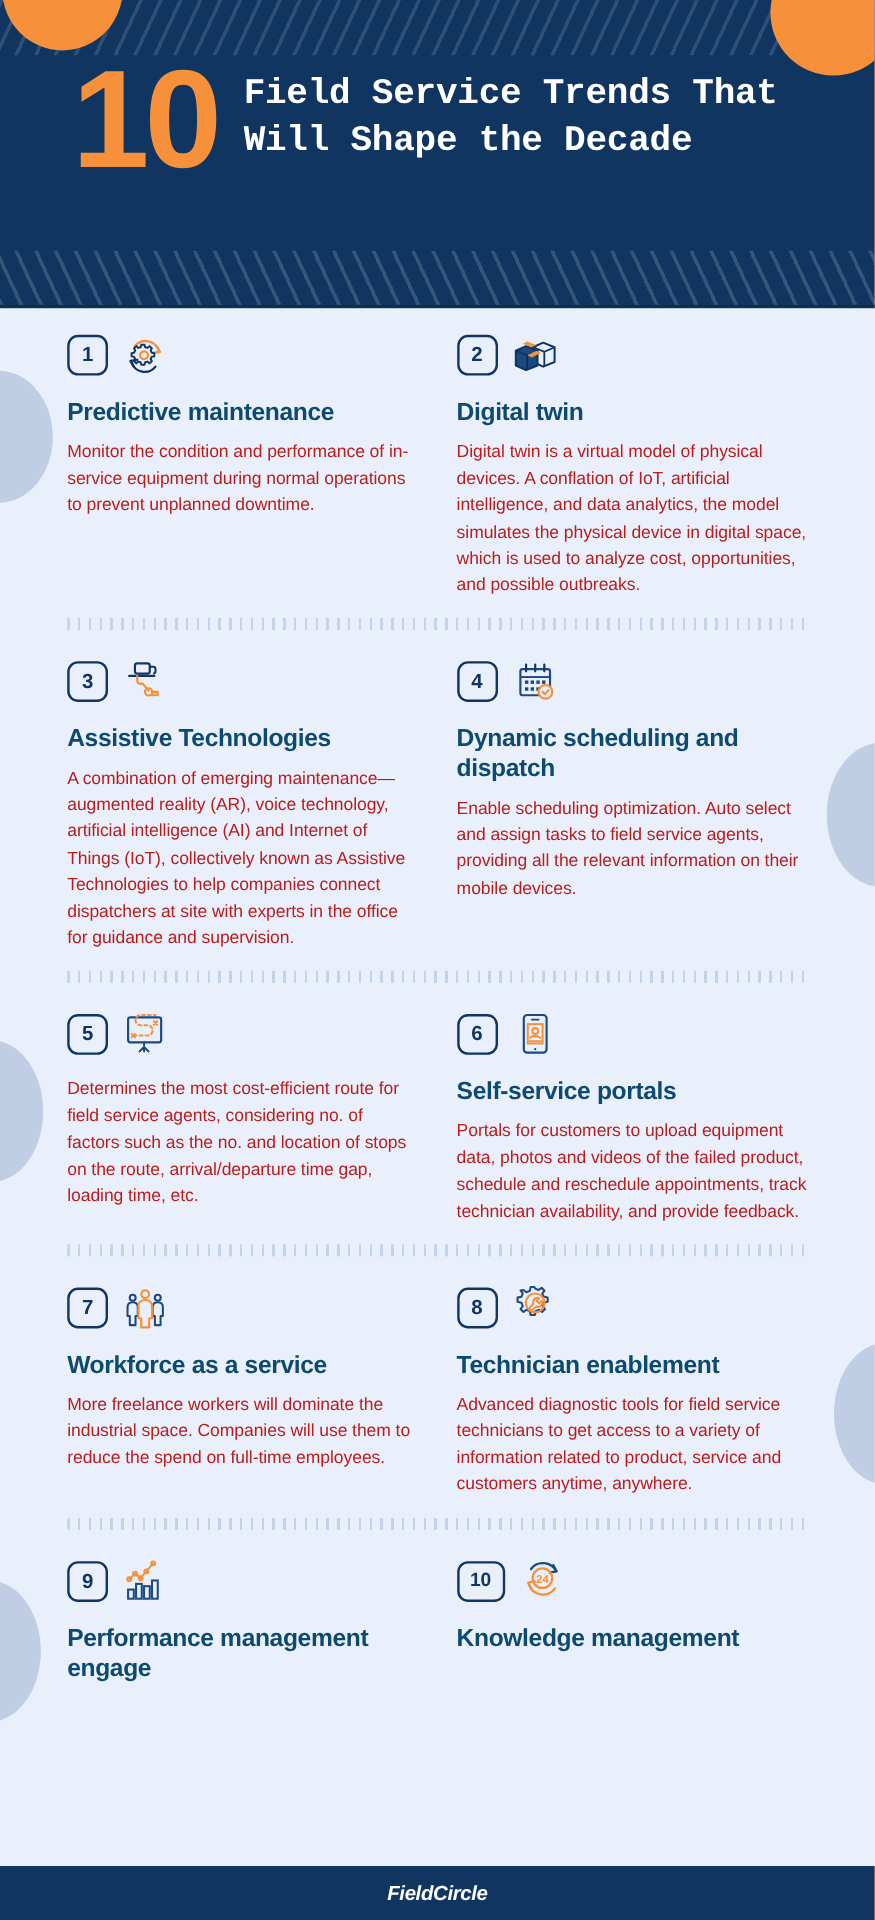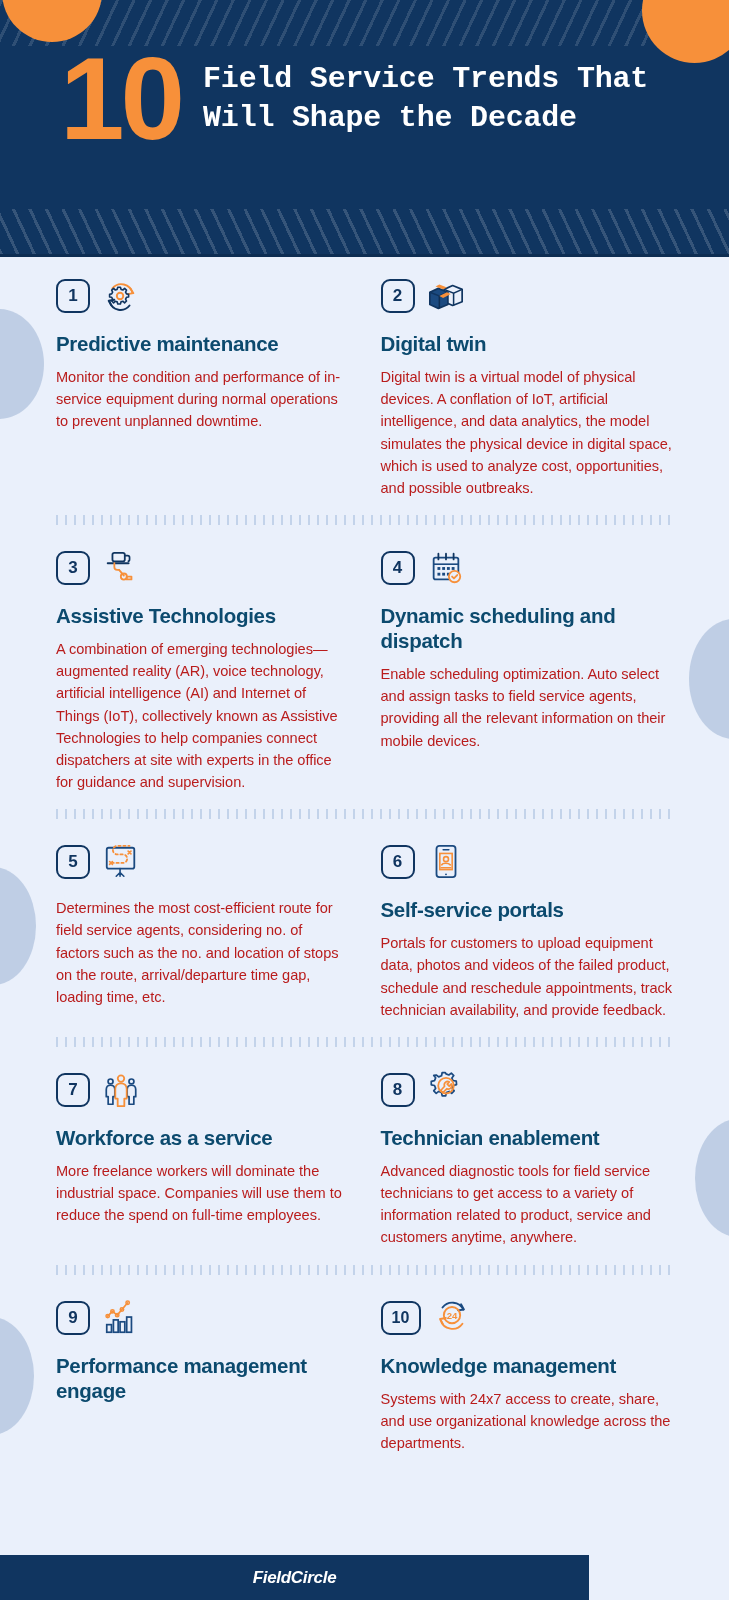--- a/index.html
+++ b/index.html
@@ -93,21 +93,21 @@
 
   .sep {
     grid-column:1 / -1; height:10px; margin:16px 0 4px;
     background-image:repeating-linear-gradient(90deg,
       #c3d3ea 0px, #c3d3ea 2px, rgba(0,0,0,0) 2px, rgba(0,0,0,0) 9px);
     background-size:100% 10px; background-repeat:no-repeat;
   }
 
   
   .footer {
-    position:absolute; left:0; bottom:0; width:589px; height:45px;
+    position:absolute; left:0; bottom:0; width:729px; height:45px;
     background:#103560; display:flex; align-items:center; justify-content:center;
   }
   .logo {
     color:#fff; font-size:17px; font-weight:bold; font-style:italic;
     letter-spacing:-.3px;
   }
 </style>
 </head>
 <body>
 
@@ -180,21 +180,21 @@
             <path d="M26 7h3a2 2 0 0 1 2 2v2a2 2 0 0 1-2 2" fill="none" stroke="#103560" stroke-width="1.8"></path>
             <path d="M8 15h22" stroke="#103560" stroke-width="2" stroke-linecap="round" fill="none"></path>
             <path d="M15 15v4a3 3 0 0 0 3 3h2" fill="none" stroke="#f7903a" stroke-width="1.9" stroke-linecap="round"></path>
             <path d="M20 22l5 6" stroke="#f7903a" stroke-width="1.9" stroke-linecap="round" fill="none"></path>
             <circle cx="25" cy="29" r="3.2" fill="none" stroke="#f7903a" stroke-width="1.9"></circle>
             <path d="M28 29h5v3h-5z" fill="none" stroke="#f7903a" stroke-width="1.9" stroke-linejoin="round"></path>
           </svg>
         </div>
       </div>
       <div class="card-title">Assistive Technologies</div>
-      <div class="card-body">A combination of emerging technologies—augmented reality (AR), voice technology, artificial intelligence (AI) and Internet of Things (IoT), collectively known as Assistive Technologies to help companies connect dispatchers at site with experts in the office for guidance and supervision.</div>
+      <div class="card-body">A combination of emerging maintenance—augmented reality (AR), voice technology, artificial intelligence (AI) and Internet of Things (IoT), collectively known as Assistive Technologies to help companies connect dispatchers at site with experts in the office for guidance and supervision.</div>
     </div>
 
     <div class="card">
       <div class="card-head">
         <div class="badge">4</div>
         <div class="icon">
           <svg viewBox="0 0 44 40">
             <rect x="9" y="9" width="26" height="23" rx="2" fill="none" stroke="#1b4a80" stroke-width="1.9"></rect>
             <path d="M9 16h26" stroke="#1b4a80" stroke-width="1.7" fill="none"></path>
             <path d="M14 5v6M22 5v6M30 5v6" stroke="#103560" stroke-width="1.9" stroke-linecap="round" fill="none"></path>
@@ -319,21 +319,20 @@
             <path d="M34 11A13 13 0 0 0 12 9" fill="none" stroke="#1b4a80" stroke-width="2" stroke-linecap="round"></path>
             <path d="M31.5 5.5l3 5.5-6 1" fill="none" stroke="#1b4a80" stroke-width="2" stroke-linecap="round" stroke-linejoin="round"></path>
             <path d="M10 22a13 13 0 0 0 23 4" fill="none" stroke="#f7903a" stroke-width="2" stroke-linecap="round"></path>
             <path d="M12.5 26.5l-3-5.5 6-1" fill="none" stroke="#f7903a" stroke-width="2" stroke-linecap="round" stroke-linejoin="round"></path>
             <circle cx="22" cy="17" r="8.6" fill="none" stroke="#f7903a" stroke-width="2"></circle>
             <text x="22" y="21" text-anchor="middle" font-family="Liberation Sans, sans-serif" font-size="10" font-weight="bold" fill="#f7903a">24</text>
           </svg>
         </div>
       </div>
       <div class="card-title">Knowledge management</div>
-      <div class="card-body">Systems with 24x7 access to create, share, and use organizational knowledge across the departments.</div>
     </div>
 
   </div>
 </div>
 
 <div class="footer">
   <div class="logo">FieldCircle</div>
 </div>
 
 </body></html>

